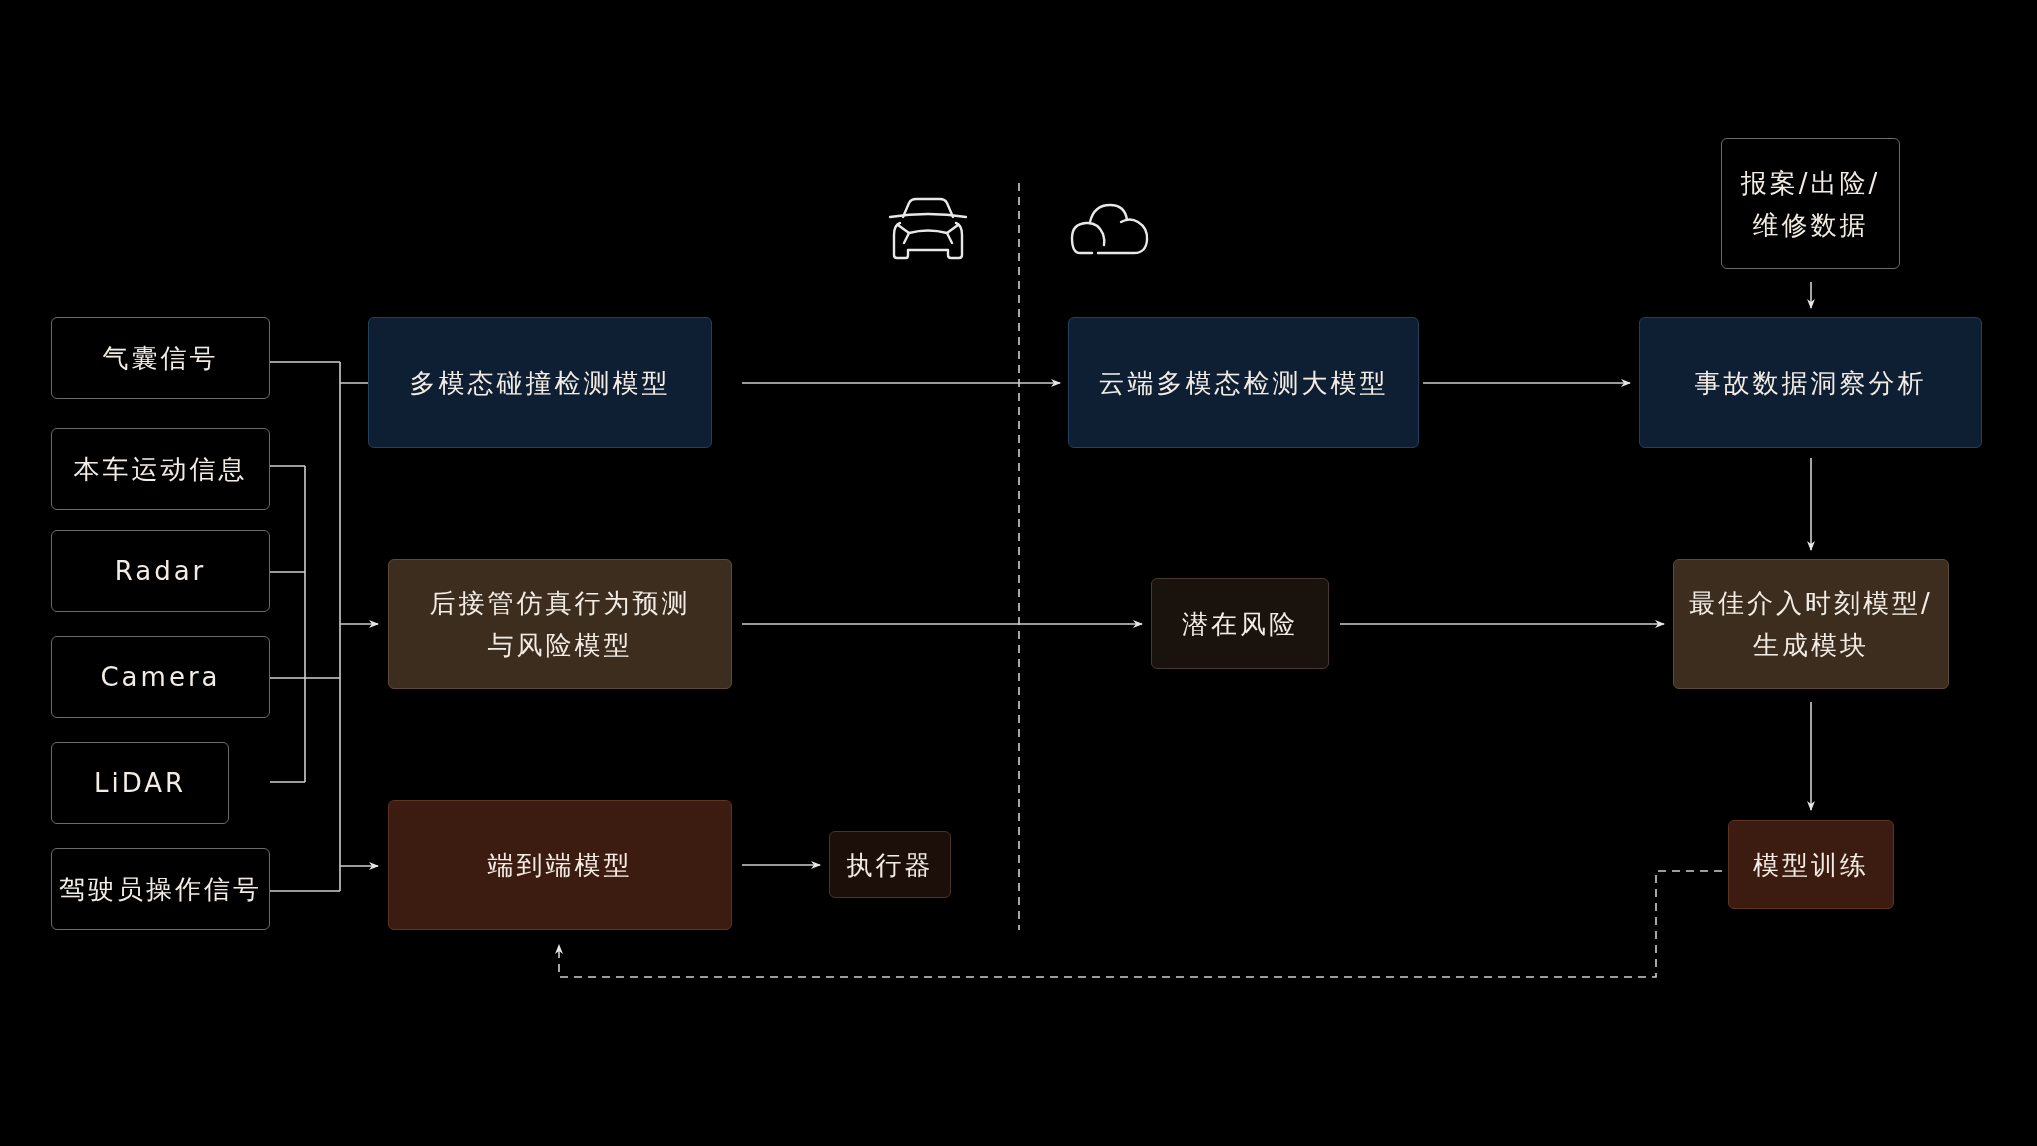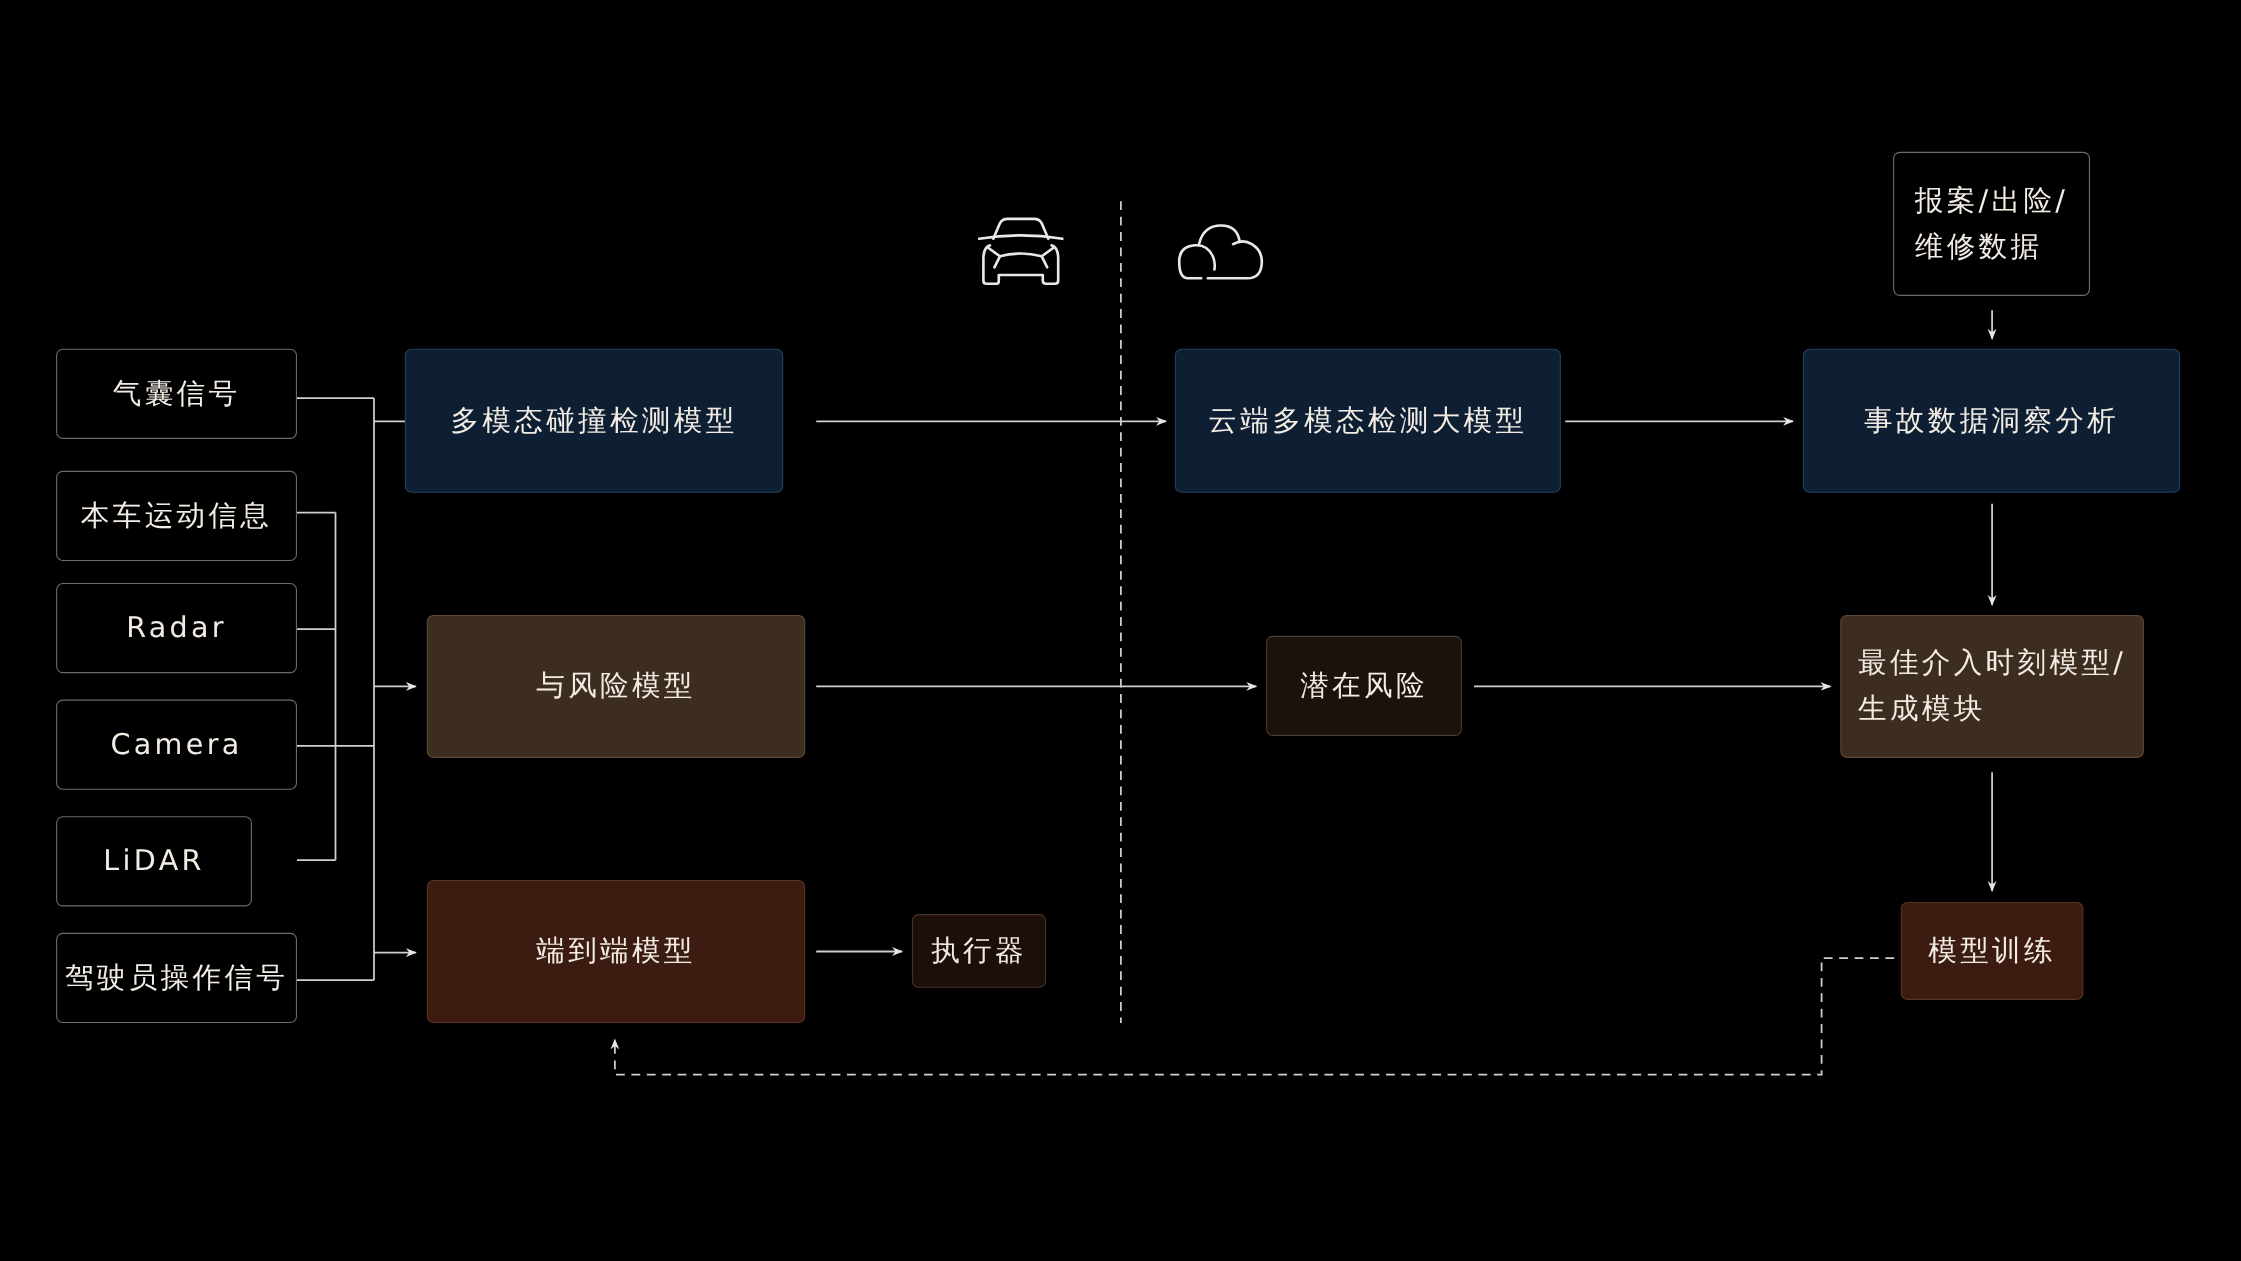--- a/index.html
+++ b/index.html
@@ -1,17 +1,17 @@
 <!DOCTYPE html>
 <html><head>
   <meta charset="utf-8">
   <style>
     html, body { margin: 0; padding: 0; background: #000; }
     body { width: 2037px; height: 1146px; position: relative; overflow: hidden; font-family: "DejaVu Sans", "Liberation Sans", sans-serif; color: #f2ece4; }
-    .box { position: absolute; box-sizing: border-box; border-radius: 6px; display: flex; align-items: center; justify-content: center; text-align: left; font-size: 26px; line-height: 42px; letter-spacing: 3px; }
+    .box { position: absolute; box-sizing: border-box; border-radius: 6px; display: flex; align-items: center; justify-content: center; text-align: center; font-size: 26px; line-height: 42px; letter-spacing: 3px; }
     .box span { display: block; }
     .src { background: #000; border: 1.5px solid #6b6b6b; }
     .blue { background: #0f1f33; border: 1.5px solid #22405f; }
     .brown { background: #3c2d1f; border: 1.5px solid #5e4a37; }
     .dark { background: #1a120c; border: 1.5px solid #4a3a2c; }
     .rust { background: #3c1b10; border: 1.5px solid #5d3424; }
     .actuator { background: #1c0f0a; border: 1.5px solid #4a3326; }
     svg.wires { position: absolute; left: 0; top: 0; }
     .icon { position: absolute; }
   </style>
@@ -87,20 +87,21 @@
   <span>驾驶员操作信号</span>
 </div>
 
 <div class="box blue" style="left:368px;top:317px;width:344px;height:131px">
   <div>
     <span>多模态碰撞检测模型</span>
   </div>
 </div>
 <div class="box brown" style="left:388px;top:559px;width:344px;height:130px">
   <div>
+    <span>后接管仿真行为预测</span>
     <span>与风险模型</span>
   </div>
 </div>
 <div class="box rust" style="left:388px;top:800px;width:344px;height:130px">
   <div>
     <span>端到端模型</span>
   </div>
 </div>
 <div class="box actuator" style="left:829px;top:831px;width:122px;height:67px">
   <div>

